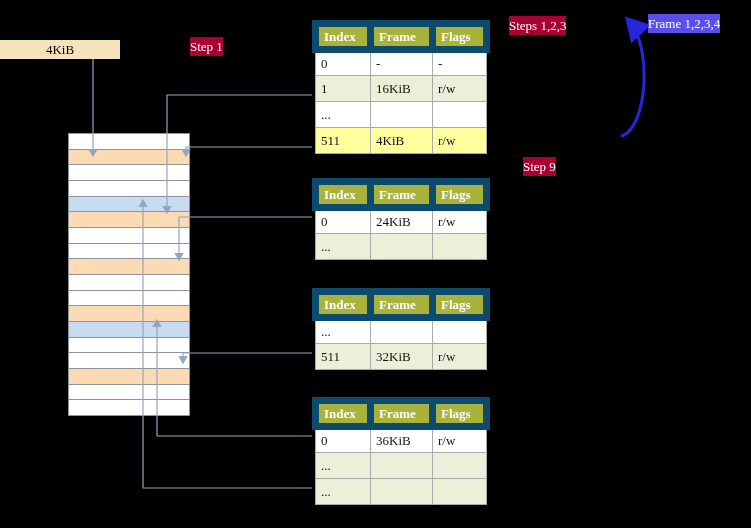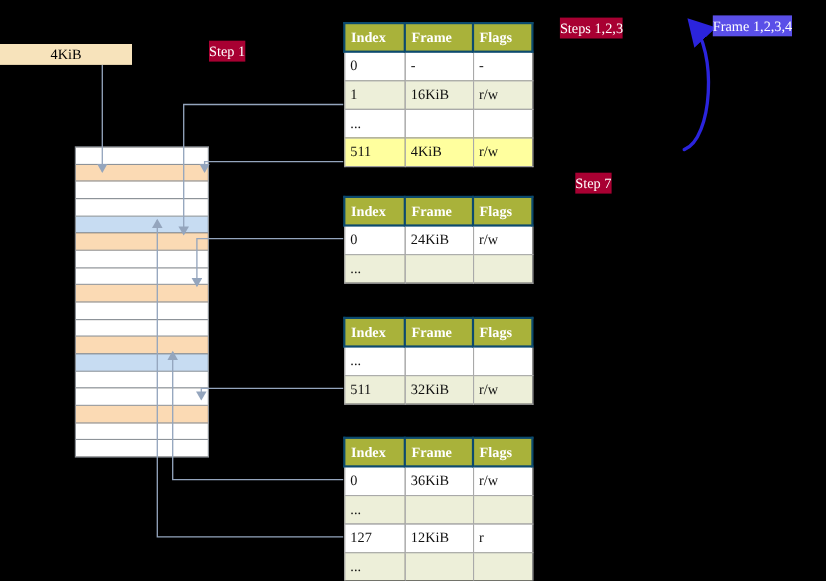--- a/index.html
+++ b/index.html
@@ -19,21 +19,21 @@
   #step4{left:523px;top:157px}
   .stack{position:absolute;left:68px;top:133px;width:122px;height:283px;display:flex;
          flex-direction:column;border:1px solid #8d9399;z-index:1}
   .mem-row{flex:1;border-bottom:1px solid #8d9399}
   .mem-row:last-child{border-bottom:none}
   .mem-white{background:var(--row-white)}
   .mem-peach{background:var(--frame-peach)}
   .mem-blue{background:var(--frame-blue)}
   .ptable{position:absolute;left:312px;border-collapse:collapse;table-layout:fixed;width:171px;z-index:2;font-size:13px}
   .ptable th{background:var(--header-bg);color:#fff;font-weight:bold;text-align:left;
-             border:2px solid #0c4a6e;height:26px;padding:0 5px;font-size:13px}
+             border:7px solid #0c4a6e;height:26px;padding:0 5px;font-size:13px}
   .ptable td{border:1px solid #a9a9a9;height:26px;padding:0 5px;color:#111}
   .bg-white{background:var(--row-white)}
   .bg-green{background:var(--row-green)}
   .bg-highlight{background:var(--row-highlight)}
   #t0{top:20px}#t1{top:178px}#t2{top:288px}#t3{top:397px}
 </style>
 </head>
 <body>
 
 <div class="canvas">
@@ -59,21 +59,21 @@
     <path d="M 622 136 C 648 126, 652 46, 629 21" stroke="#2b24dd" stroke-width="3" fill="none" stroke-linecap="round" marker-end="url(#ahb)"></path>
   </svg>
 
   <div class="box4kib">
     <span>4KiB</span>
   </div>
 
   <div class="tag tag-red" id="step0">Step 1</div>
   <div class="tag tag-red" id="steps123">Steps 1,2,3</div>
   <div class="tag tag-blue" id="steps1234">Frame 1,2,3,4</div>
-  <div class="tag tag-red" id="step4">Step 7</div>
+  <div class="tag tag-red" id="step4">Step 9</div>
 
   <div class="stack">
       <div class="mem-row mem-white"></div>
       <div class="mem-row mem-peach"></div>
       <div class="mem-row mem-white"></div>
       <div class="mem-row mem-white"></div>
       <div class="mem-row mem-blue"></div>
       <div class="mem-row mem-peach"></div>
       <div class="mem-row mem-white"></div>
       <div class="mem-row mem-white"></div>
@@ -194,25 +194,20 @@
         <tr class="bg-white">
           <td>0</td>
           <td>36KiB</td>
           <td>r/w</td>
         </tr>
         <tr class="bg-green">
           <td>...</td>
           <td></td>
           <td></td>
         </tr>
-        <tr class="bg-white">
-          <td>127</td>
-          <td>12KiB</td>
-          <td>r</td>
-        </tr>
         <tr class="bg-green">
           <td>...</td>
           <td></td>
           <td></td>
         </tr>
       </tbody>
   </table>
 
 </div>
 

